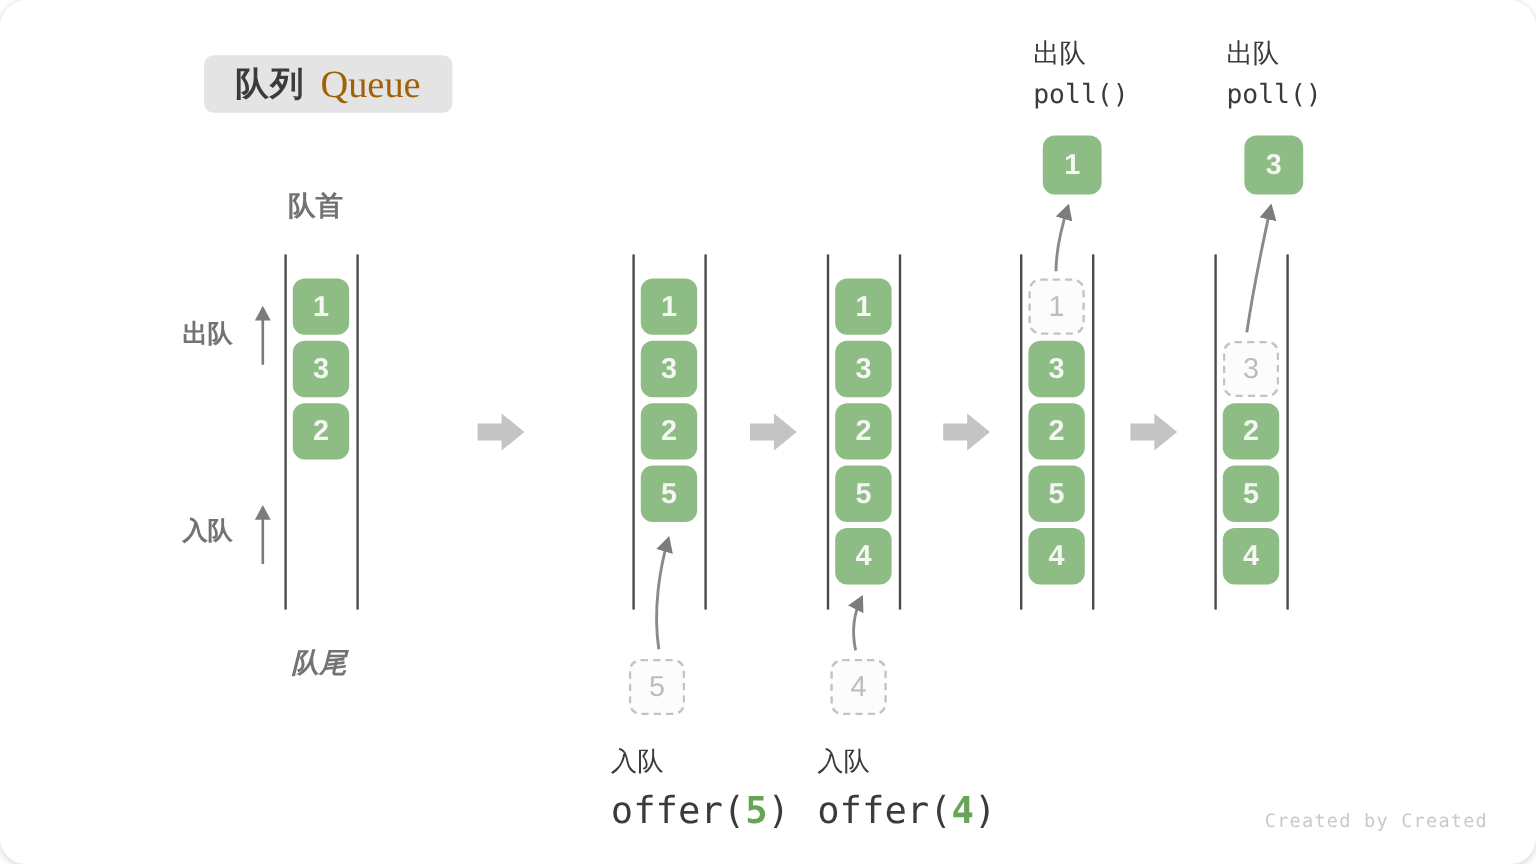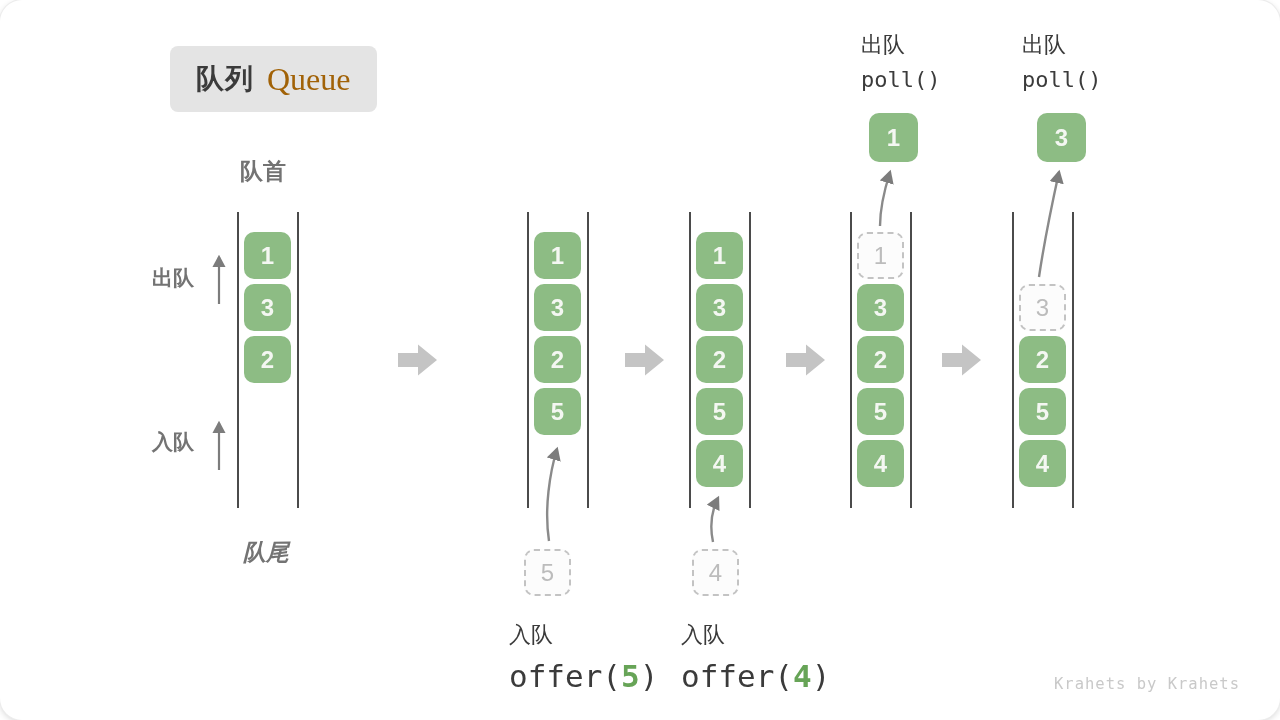--- a/index.html
+++ b/index.html
@@ -8,21 +8,21 @@
 
   .canvas {
     position: absolute; left: 0; top: 0; width: 1280px; height: 720px;
     background: #ffffff; border-radius: 22px;
     box-shadow: 0 0 0 1px #ececec, 0 2px 6px rgba(0,0,0,0.16);
     overflow: hidden;
   }
 
   
   .title-badge {
-    position: absolute; left: 170px; top: 46px; height: 66px;
+    position: absolute; left: 170px; top: 46px; height: 48px;
     background: #e4e4e4; border-radius: 8px;
     display: flex; align-items: center; padding: 0 26px; gap: 13px;
   }
   .title-zh { font-size: 28px; font-weight: 700; color: #3b3b3b; letter-spacing: 1px; }
   .title-en { font-size: 32px; color: #a16207; font-family: Liberation Serif, serif; }
 
   
   .lbl { position: absolute; color: #737373; white-space: nowrap; }
   .lbl-front  { left: 240px; top: 156px; font-size: 23px; font-weight: 700; }
   .lbl-rear   { left: 243px; top: 537px; font-size: 23px; font-weight: 700; font-style: italic; }
@@ -156,21 +156,21 @@
   </div>
   <div class="op op-deq1">
     <span class="zh">出队</span>
     <span class="code">poll()</span>
   </div>
   <div class="op op-deq2">
     <span class="zh">出队</span>
     <span class="code">poll()</span>
   </div>
 
-  <div class="watermark">Krahets by Krahets</div>
+  <div class="watermark">Created by Created</div>
 
   <svg class="overlay" width="1280" height="720" viewBox="0 0 1280 720">
     <defs>
       <marker id="ah-dark" markerWidth="7" markerHeight="7" refX="4.6" refY="3" orient="auto">
         <path d="M0,0 L5.6,3 L0,6 Z" fill="#7c7c7c"></path>
       </marker>
     </defs>
 
     <line x1="219" y1="304" x2="219" y2="257" stroke="#7c7c7c" stroke-width="2.2" marker-end="url(#ah-dark)"></line>
     <line x1="219" y1="470" x2="219" y2="423" stroke="#7c7c7c" stroke-width="2.2" marker-end="url(#ah-dark)"></line>

